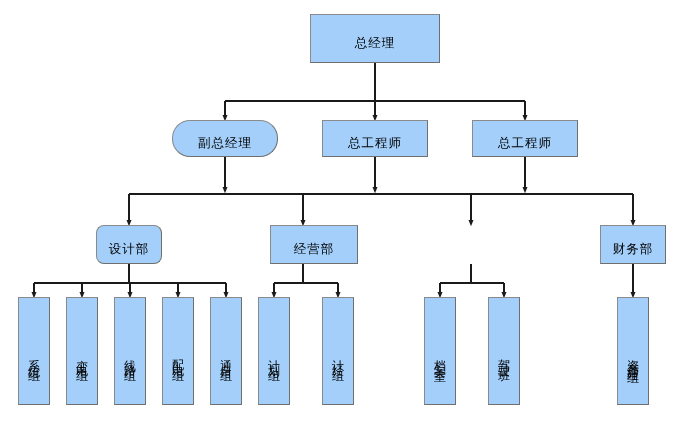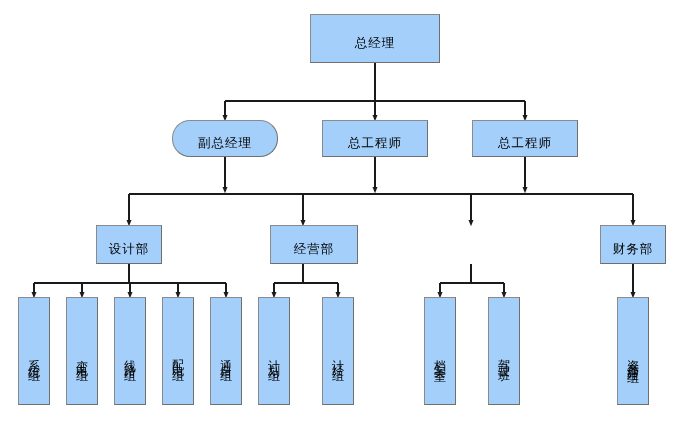--- a/index.html
+++ b/index.html
@@ -120,21 +120,21 @@
   <div class="node horizontal" style="left:172px; top:120px; width:106px; height:37px;border-radius:18px;">
     <span class="node-label">副总经理</span>
   </div>
   <div class="node horizontal" style="left:322px; top:120px; width:106px; height:37px;">
     <span class="node-label">总工程师</span>
   </div>
   <div class="node horizontal" style="left:472px; top:120px; width:106px; height:37px;">
     <span class="node-label">总工程师</span>
   </div>
 
-  <div class="node horizontal" style="left:96px; top:225px; width:66px; height:39px;">
+  <div class="node horizontal" style="left:96px; top:225px; width:66px; height:39px;border-radius:8px;">
     <span class="node-label">设计部</span>
   </div>
   <div class="node horizontal" style="left:270px; top:225px; width:88px; height:39px;">
     <span class="node-label">经营部</span>
   </div>
   <div class="node horizontal" style="left:600px; top:225px; width:66px; height:39px;">
     <span class="node-label">财务部</span>
   </div>
 
   <div class="node vertical" style="left:18px; top:297px; width:32px; height:108px;">

